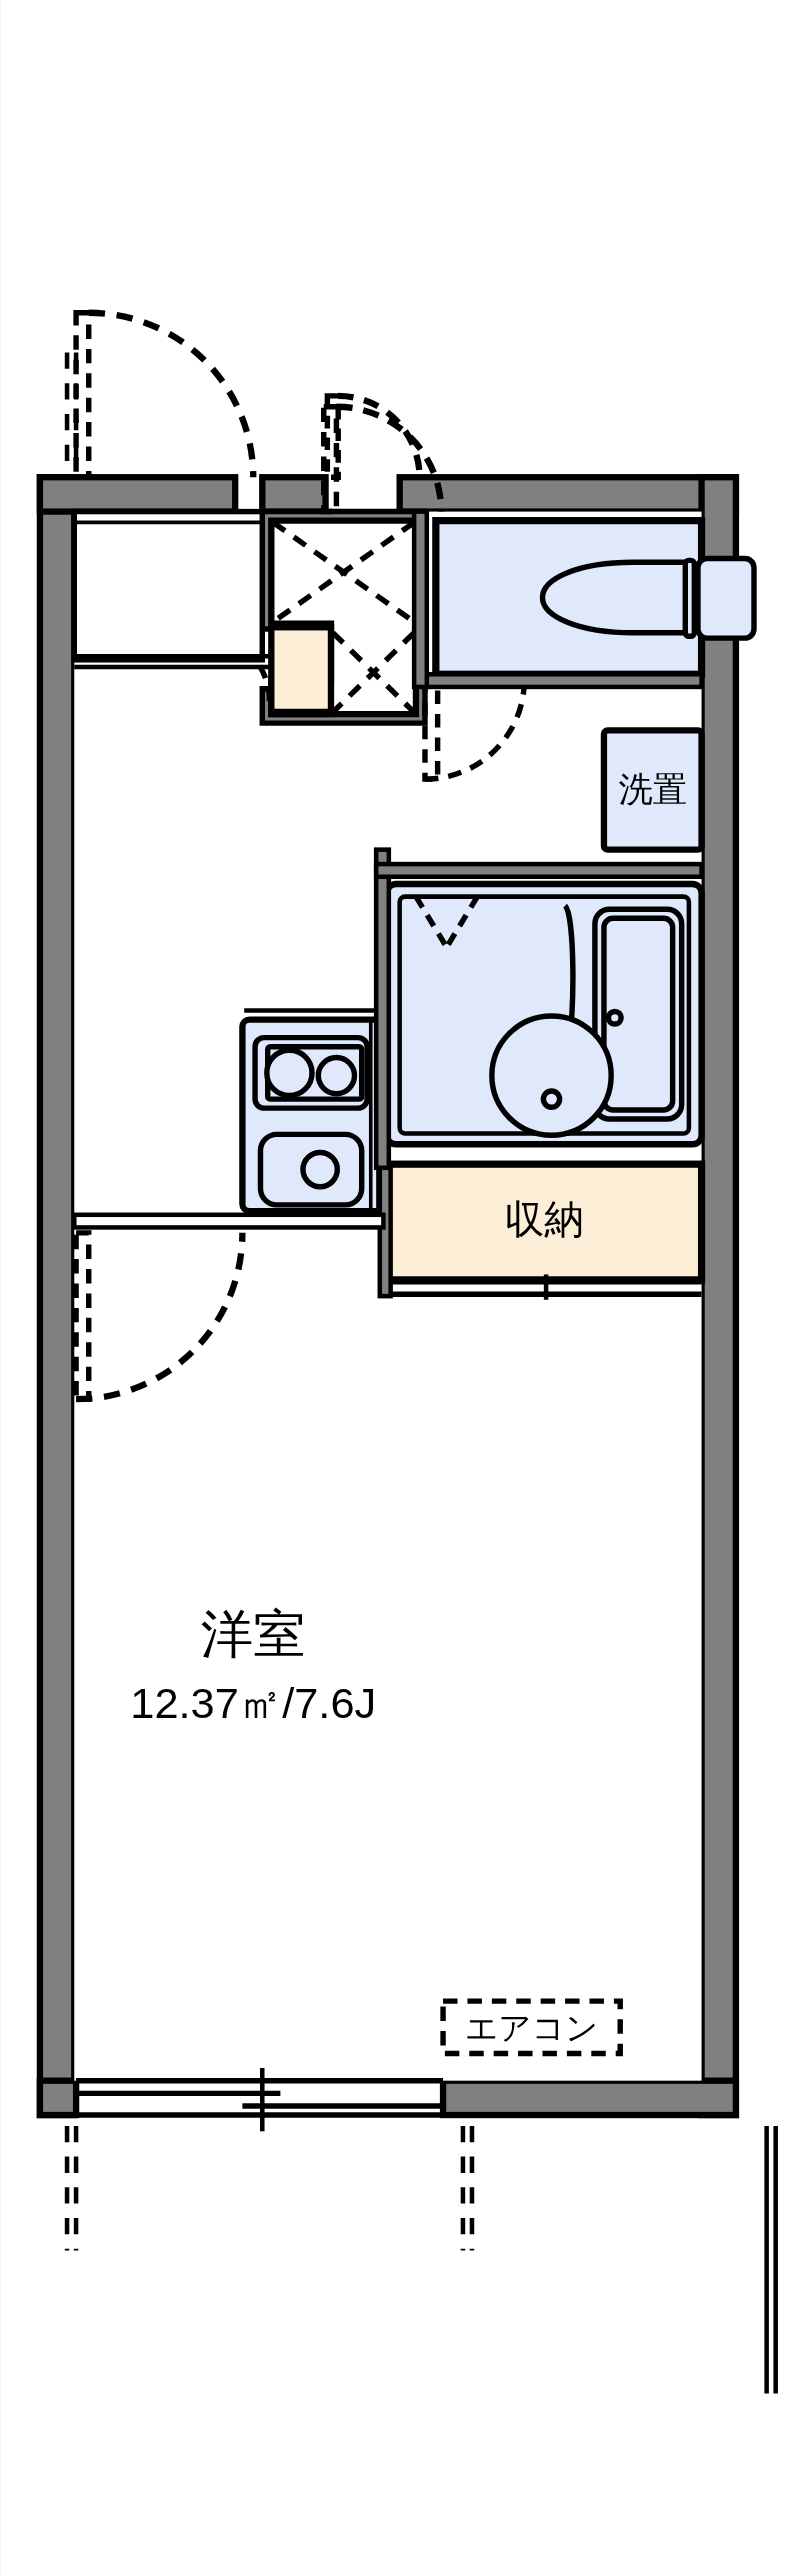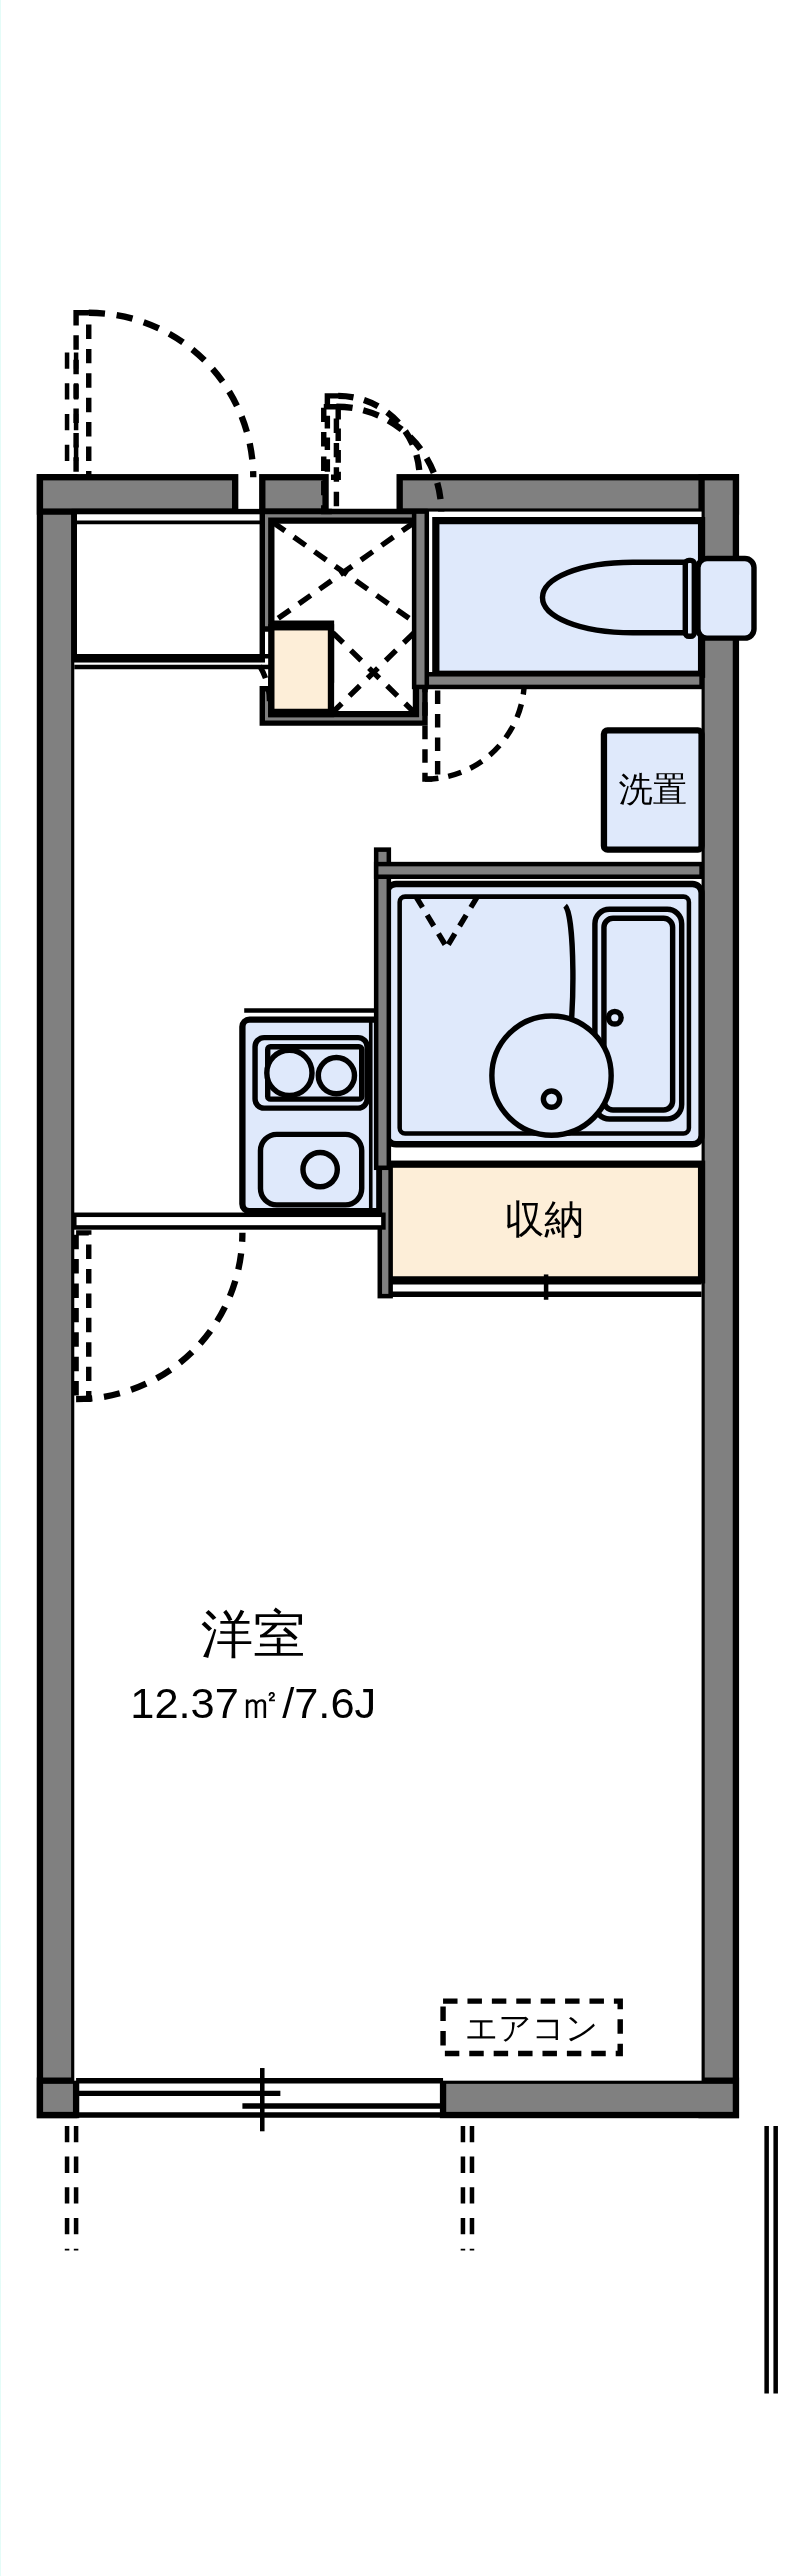--- a/index.html
+++ b/index.html
@@ -10,21 +10,21 @@
   body {
     width: 812px;
     height: 2576px;
     font-family: "Liberation Sans", sans-serif;
     overflow: hidden;
   }
   #floorplan-root {
     position: relative;
     width: 812px;
     height: 2576px;
-    background: #5eead4;
+    background: #c4b5fd;
   }
   svg#plan {
     display: block;
     width: 812px;
     height: 2576px;
   }
   .room-label {
     font-family: "Liberation Sans", sans-serif;
     fill: #000000;
     text-anchor: middle;

